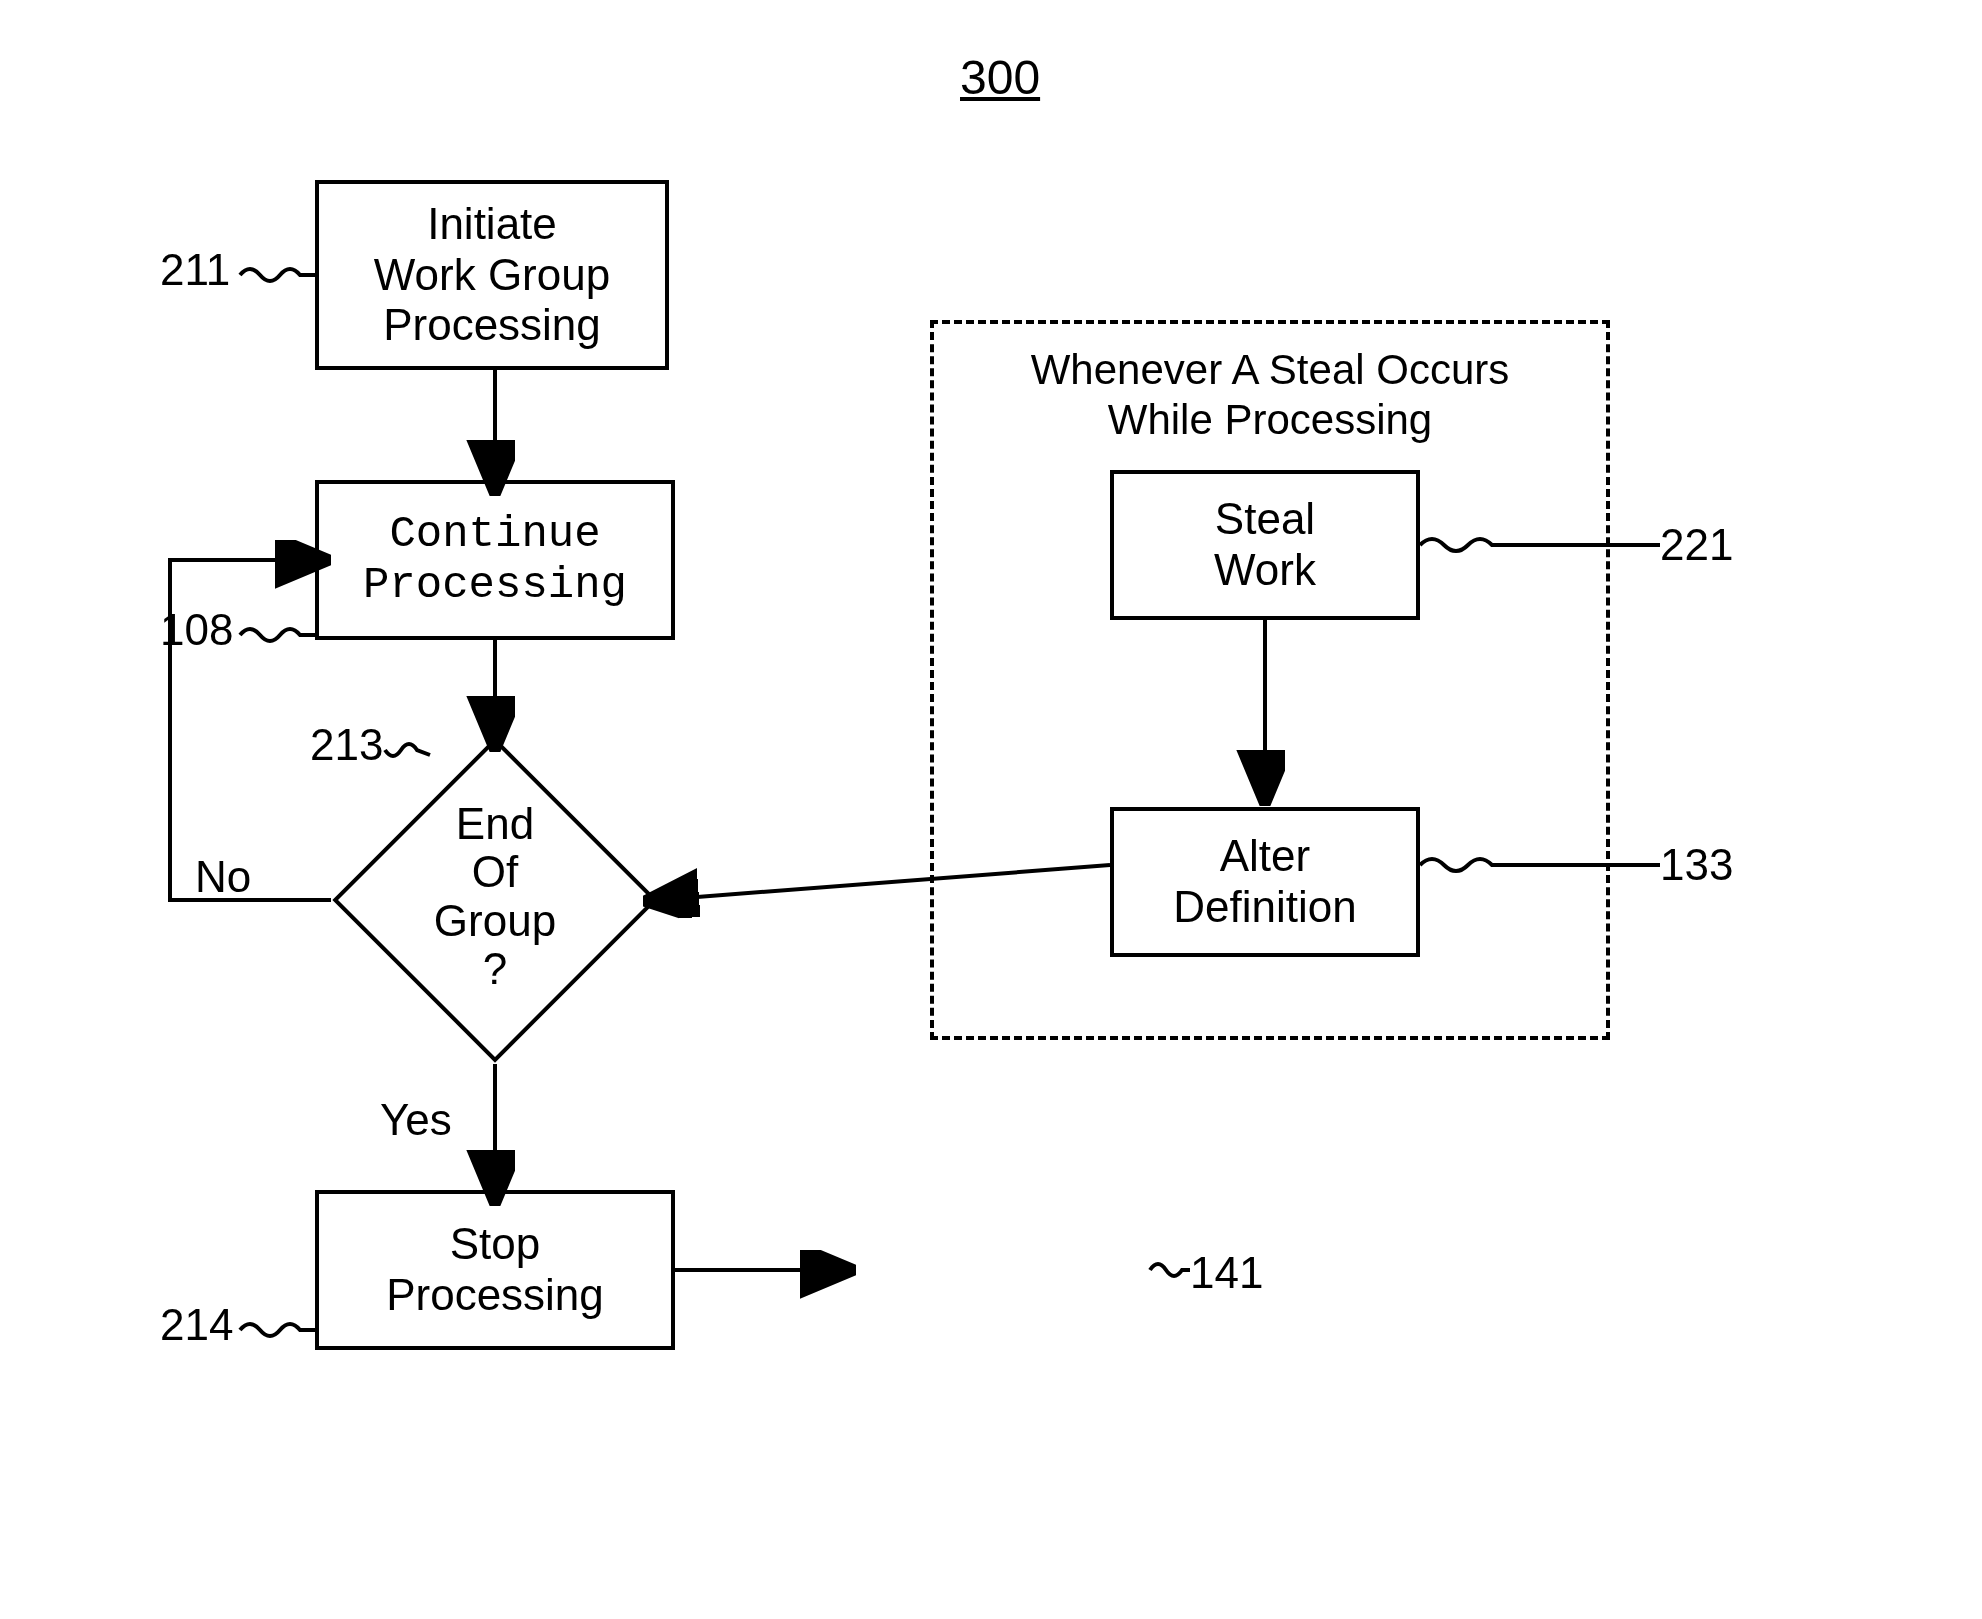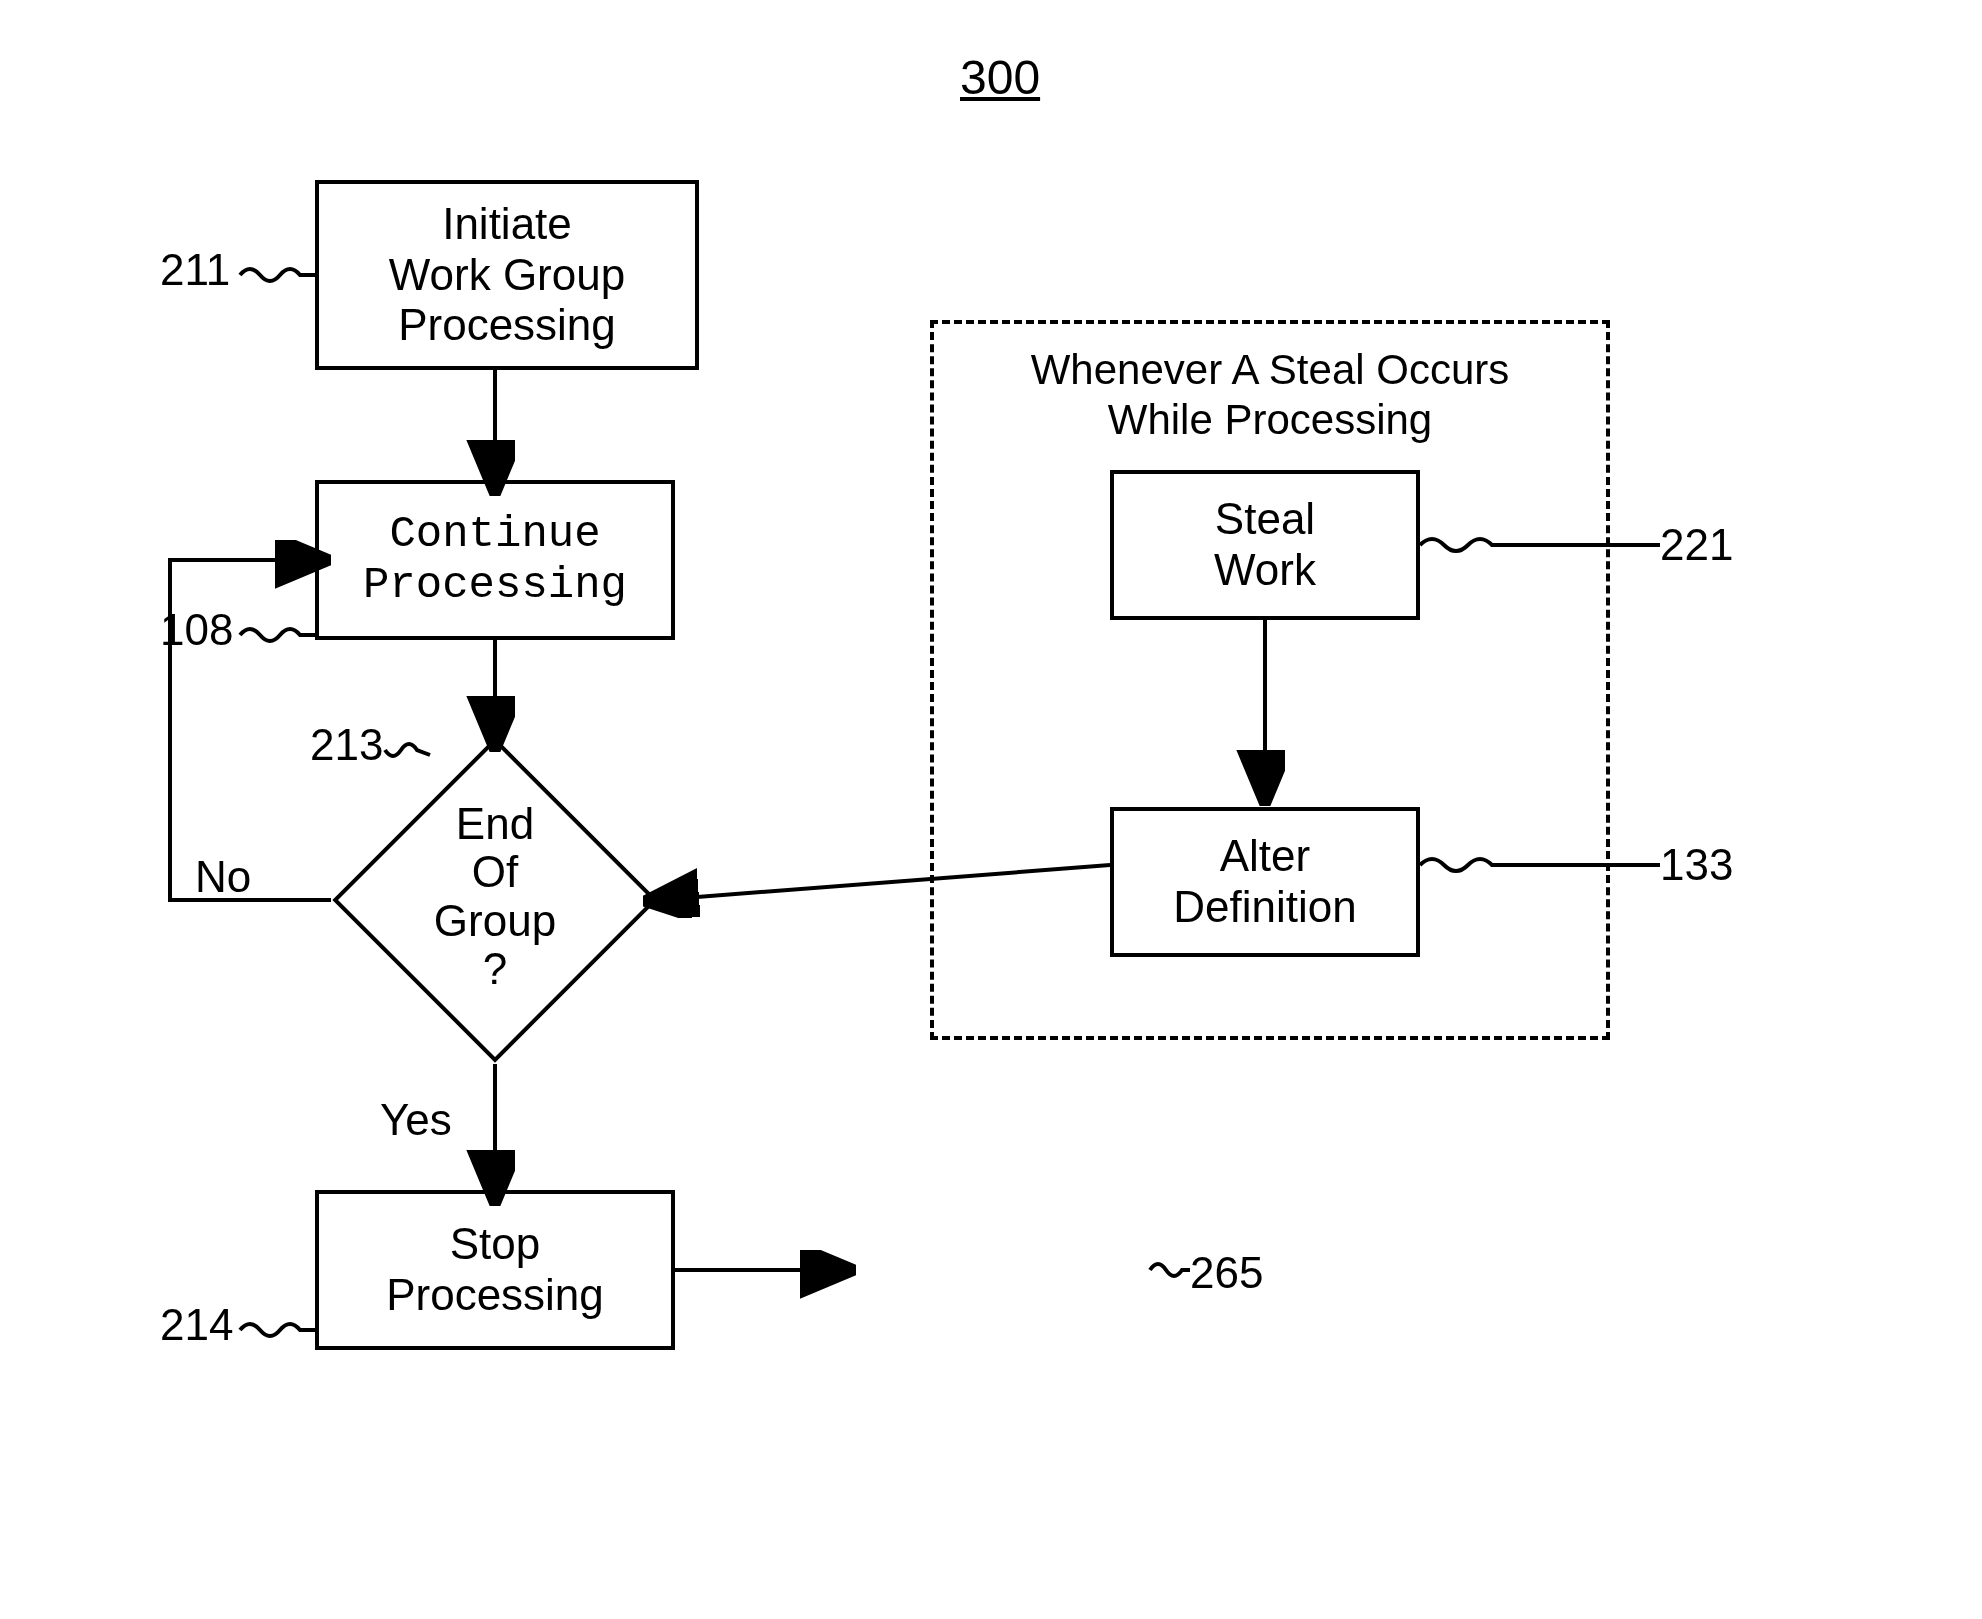--- a/index.html
+++ b/index.html
@@ -79,21 +79,21 @@
     stroke: #000;
   }
 </style>
 </head>
 <body>
 
 <div class="stage">
 
   <div class="title" style="left:960px; top:50px;">300</div>
 
-  <div class="box" style="left:315px; top:180px; width:384px; height:190px;">
+  <div class="box" style="left:315px; top:180px; width:354px; height:190px;">
     <span style="white-space:pre-line;">Initiate<br>Work Group<br>Processing</span>
   </div>
   <div class="label" style="left:160px; top:245px;">211</div>
 
   <div class="box" style="left:315px; top:480px; width:360px; height:160px;">
     <span style="white-space:pre-line;font-family:Liberation Mono, monospace;">Continue<br>Processing</span>
   </div>
   <div class="label" style="left:160px; top:605px;">108</div>
 
   <div class="diamond" style="left:380px; top:785px; width:230px; height:230px;"></div>
@@ -101,21 +101,21 @@
   <div class="label" style="left:310px; top:720px;">213</div>
 
   <div class="label" style="left:195px; top:852px;">No</div>
   <div class="label" style="left:380px; top:1095px;">Yes</div>
 
   <div class="box" style="left:315px; top:1190px; width:360px; height:160px;">
     <span style="white-space:pre-line;">Stop<br>Processing</span>
   </div>
   <div class="label" style="left:160px; top:1300px;">214</div>
 
-  <div class="label" style="left:1190px; top:1248px;">265</div>
+  <div class="label" style="left:1190px; top:1248px;">141</div>
 
   <div class="dashed" style="left:930px; top:320px; width:680px; height:720px;"></div>
   <div class="dashed-label" style="left:975px; top:345px; width:590px;">Whenever A Steal Occurs<br>While Processing</div>
 
   <div class="box" style="left:1110px; top:470px; width:310px; height:150px;">
     <span style="white-space:pre-line;">Steal<br>Work</span>
   </div>
   <div class="label" style="left:1660px; top:520px;">221</div>
 
   <div class="box" style="left:1110px; top:807px; width:310px; height:150px;">

